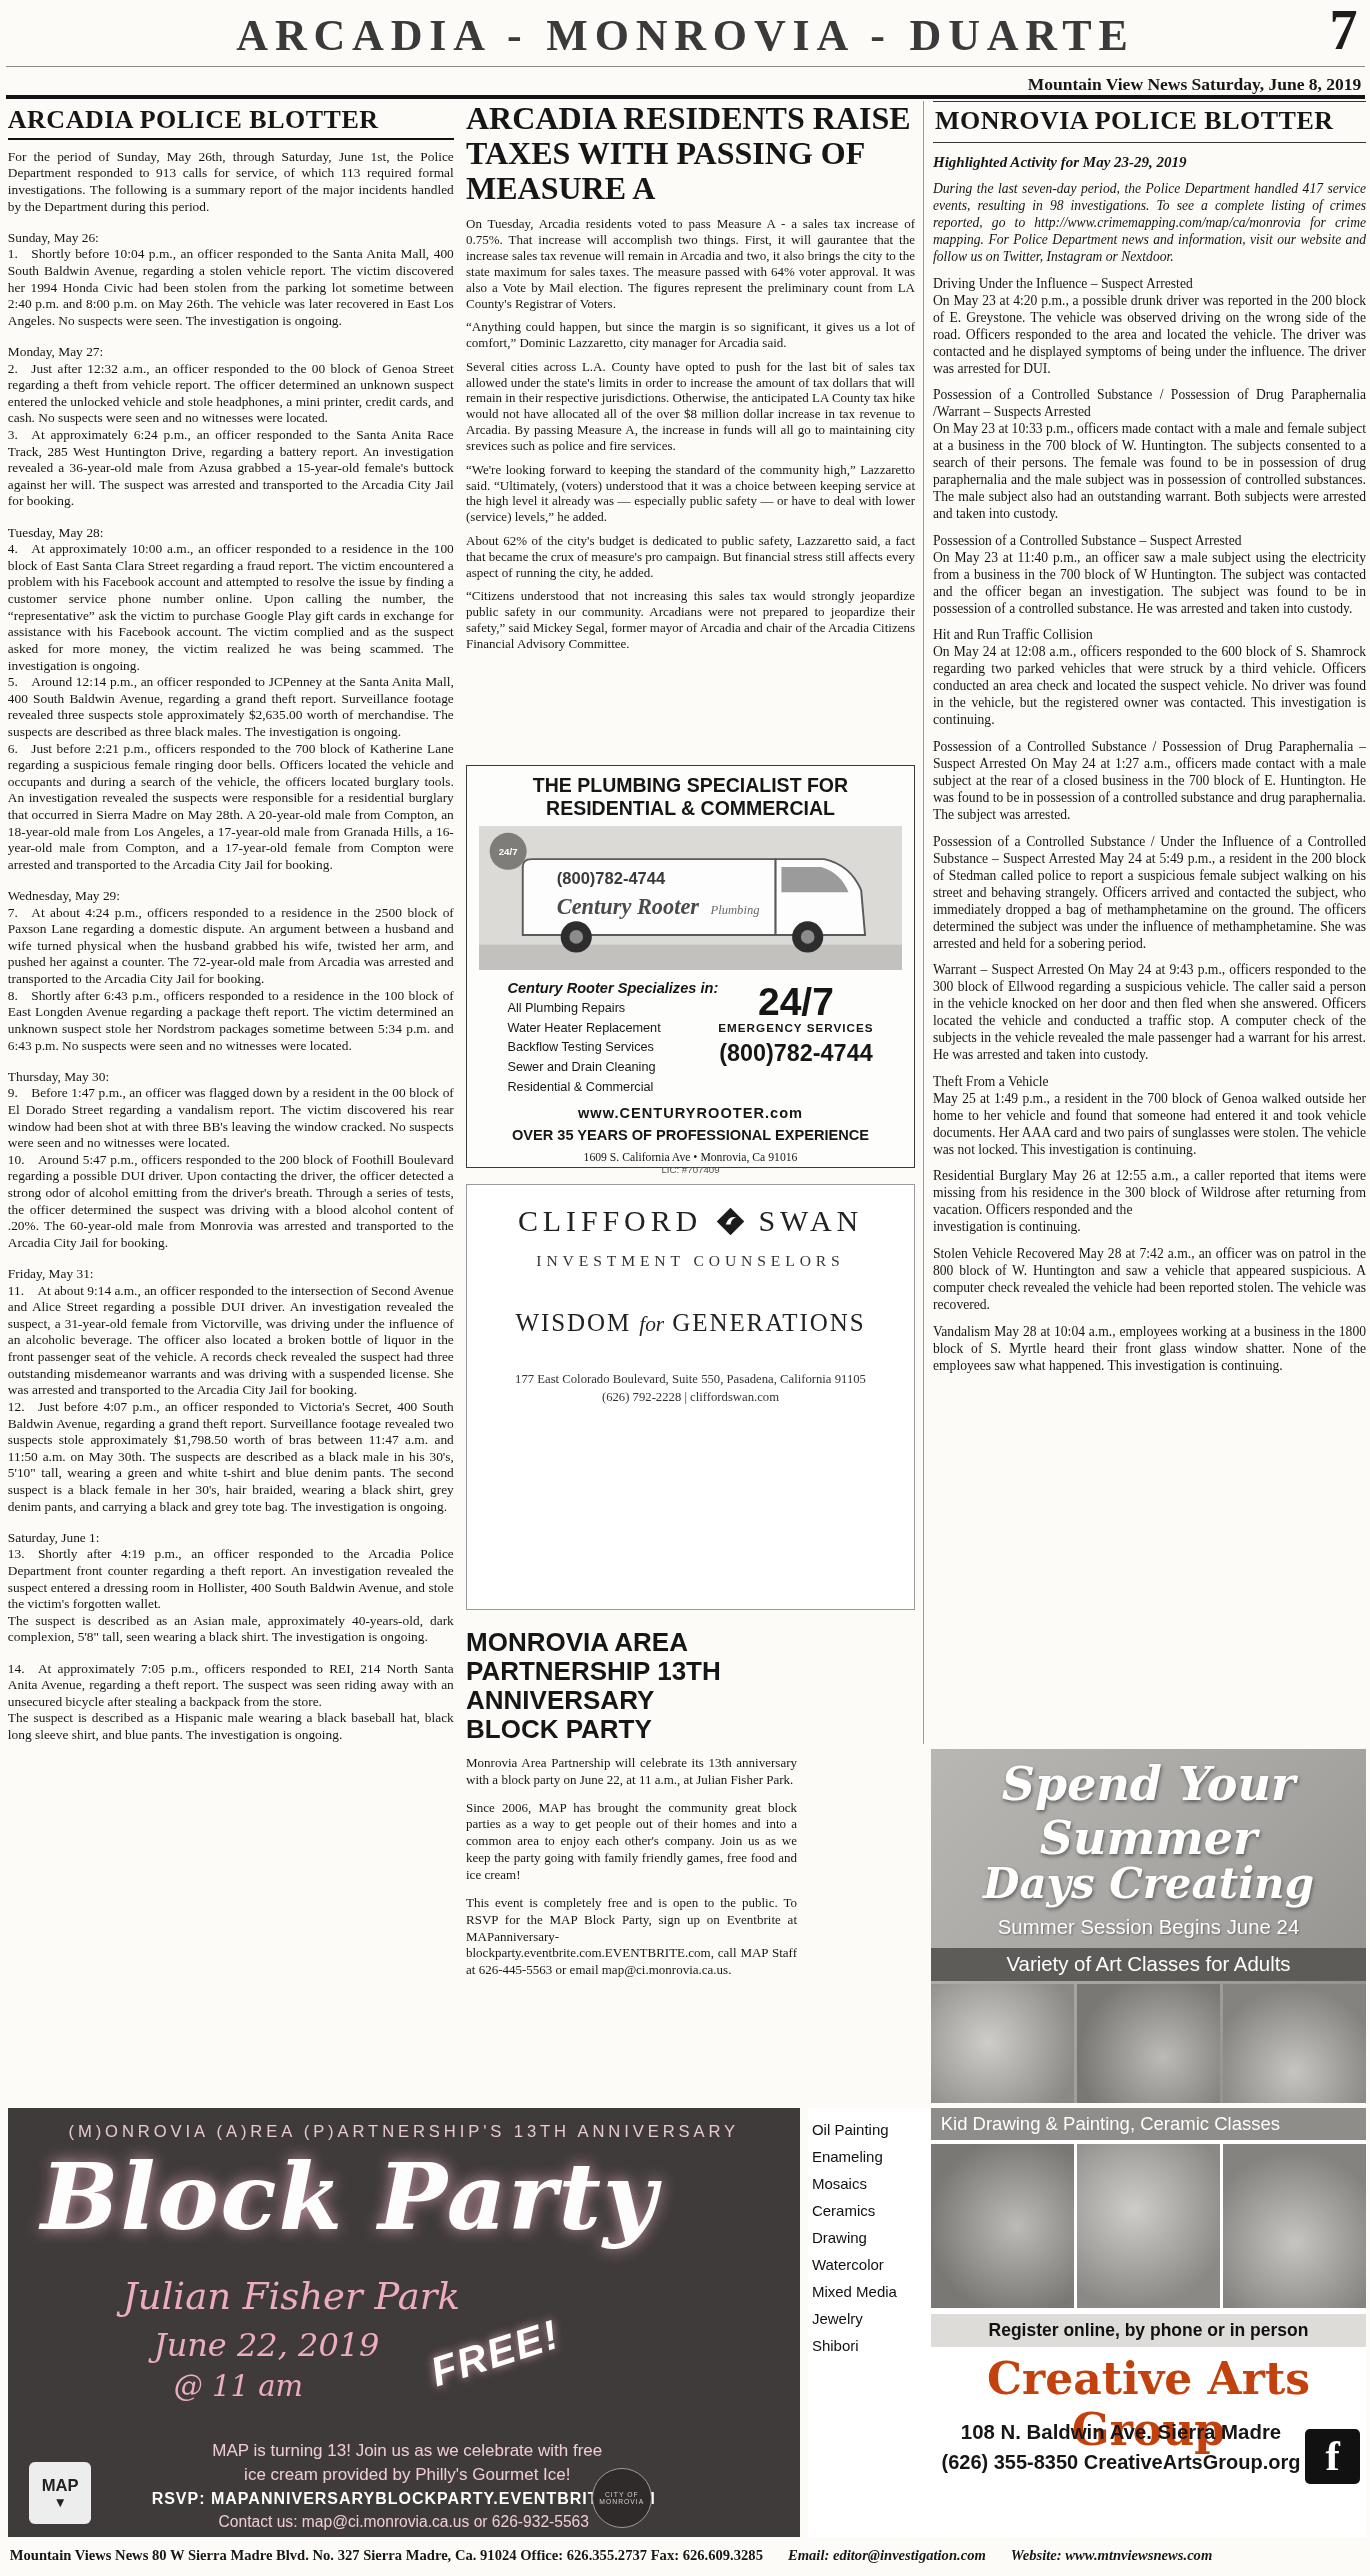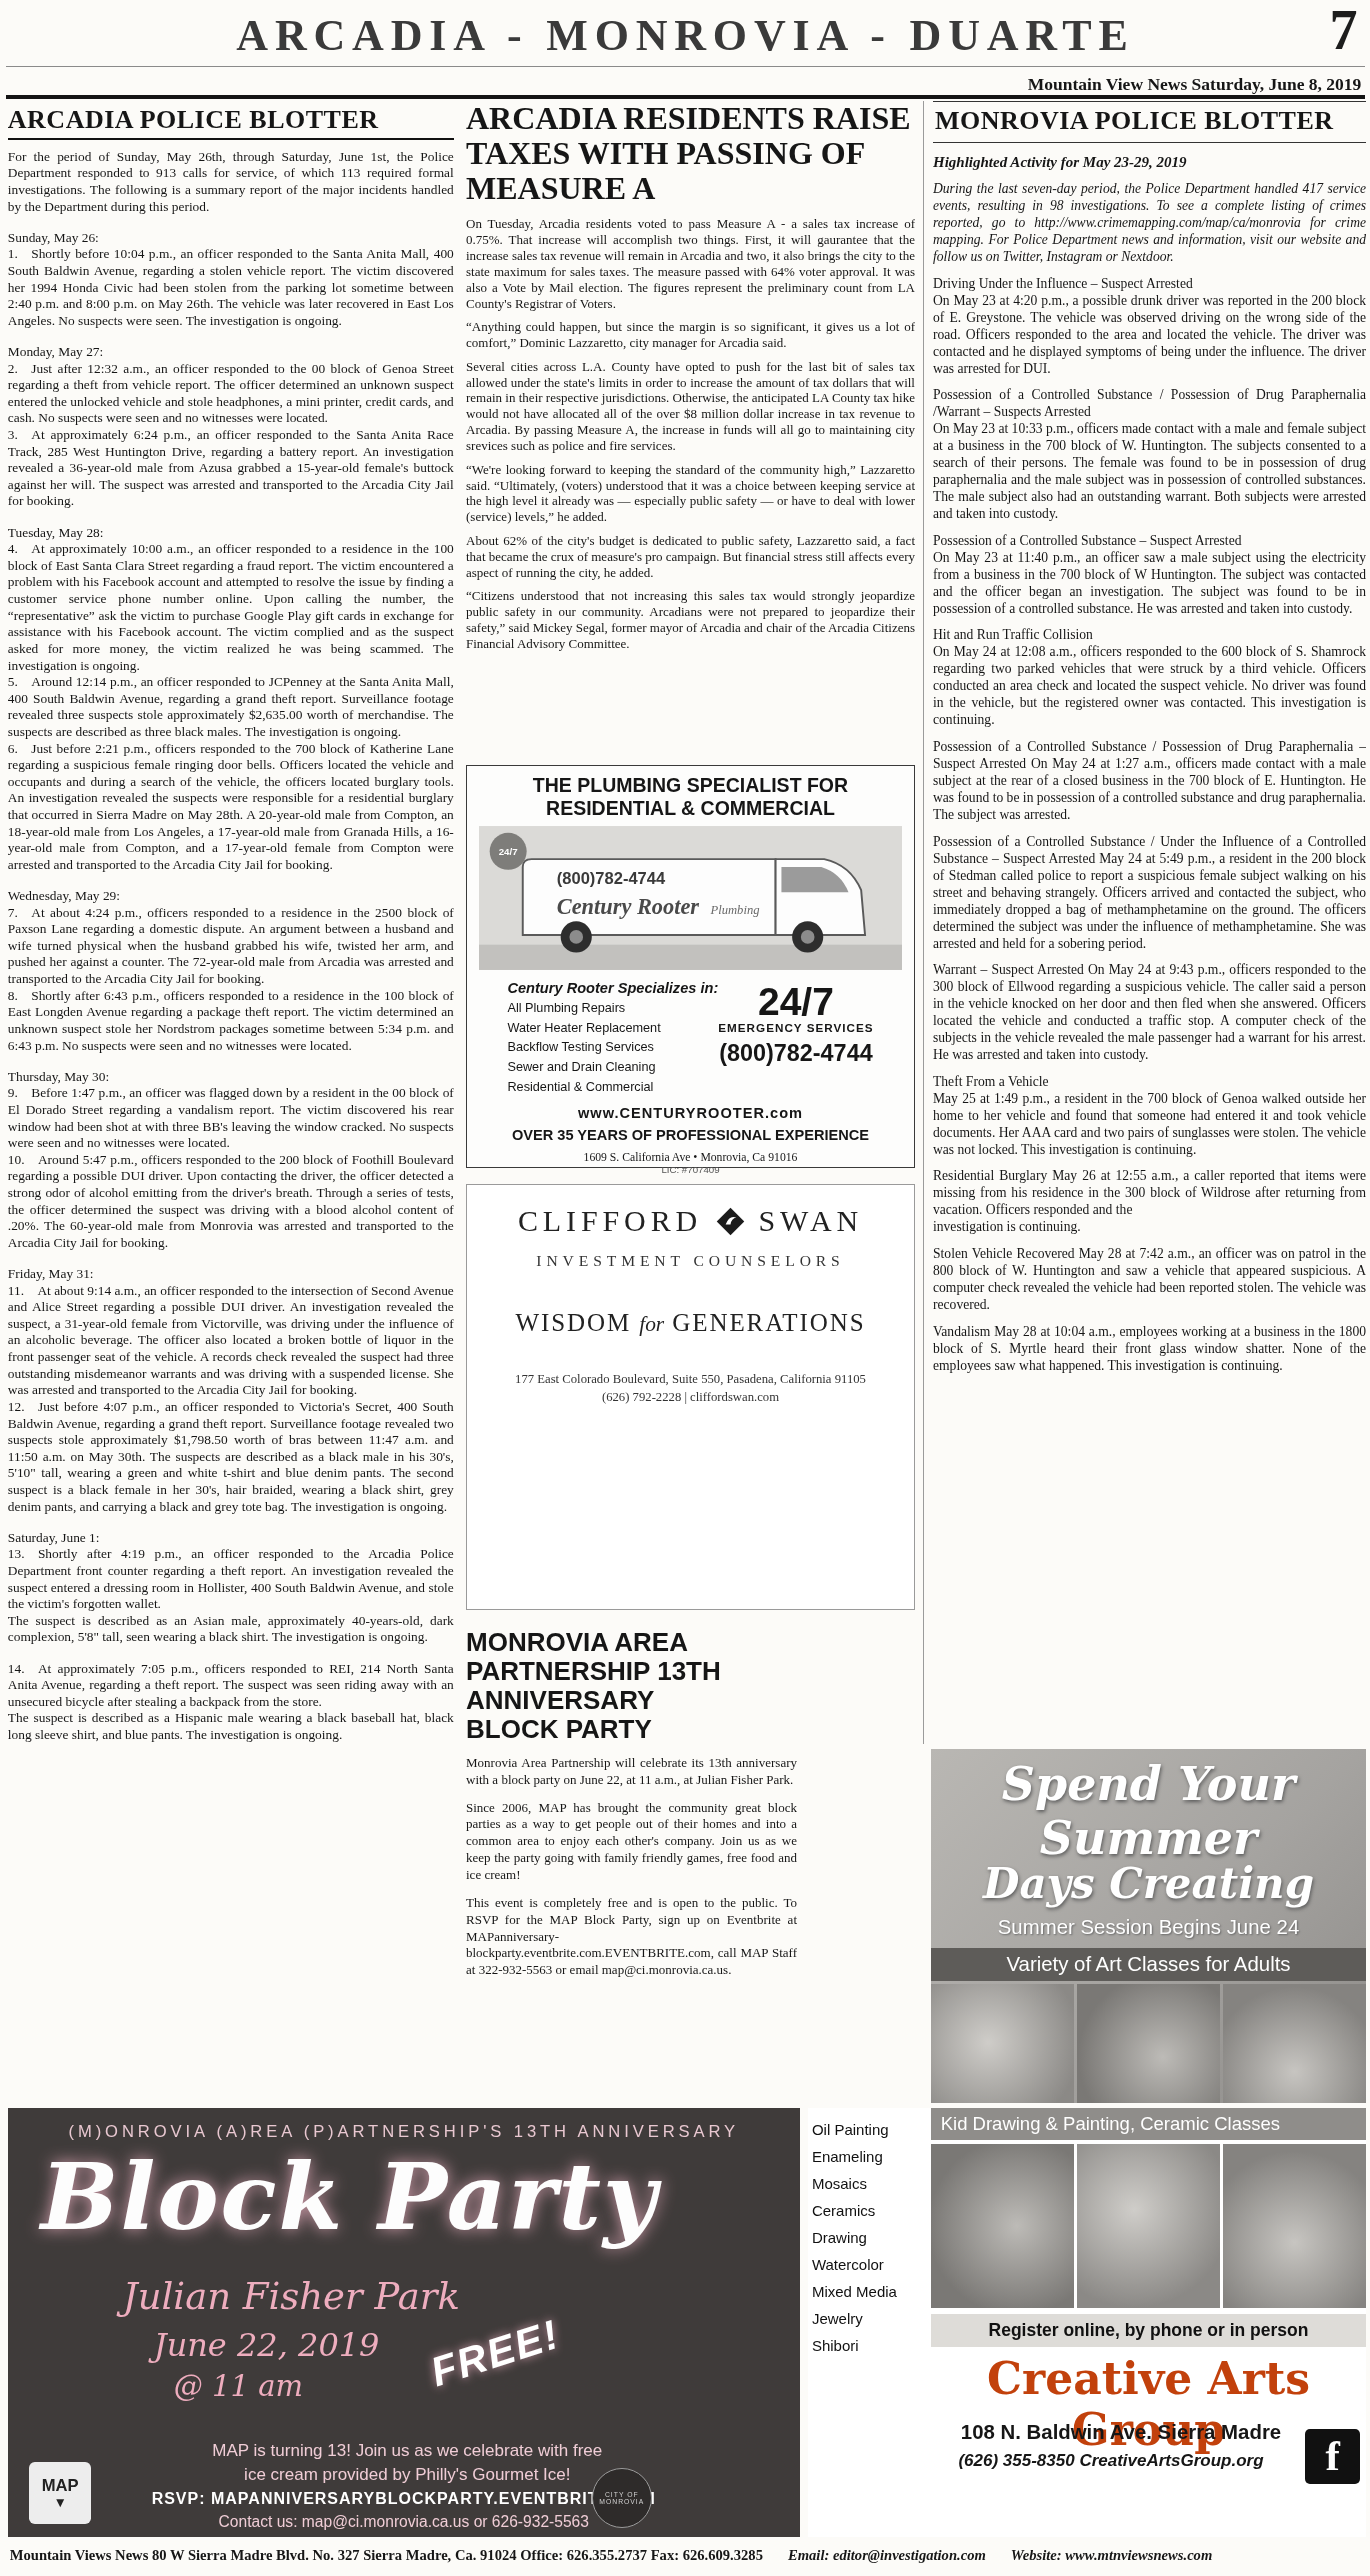--- a/index.html
+++ b/index.html
@@ -84,21 +84,21 @@
 
   
   .creative { left:808px; top:2108px; width:558px; height:429px; background:#ffffff; }
   .class-list { position:absolute; left:3.9px; top:7.8px; width:115px; font-family:"Liberation Sans", sans-serif; font-size:15px; line-height:1.8; color:#111; }
   .kids-banner { position:absolute; left:123px; top:0; width:435px; background:#8f8d8a; color:#fff; font-family:"Liberation Sans", sans-serif; font-size:18.5px; padding:4.9px 9.7px; }
   .kids-photos { position:absolute; left:123px; top:36px; width:435px; height:164px; display:flex; gap:2.9px; }
   .kids-photos div { flex:1; }
   .register { position:absolute; left:123px; top:206px; width:435px; background:#dedcd8; font-family:"Liberation Sans", sans-serif; font-weight:bold; font-size:17.5px; text-align:center; padding:5.8px 0; color:#111; }
   .ca-brand { position:absolute; left:123px; top:245px; width:435px; text-align:center; font-family:"DejaVu Serif", serif; font-weight:bold; font-size:44px; color:#c2410c; }
   .ca-addr { position:absolute; left:123px; top:313px; width:380px; text-align:center; font-family:"Liberation Sans", sans-serif; font-weight:bold; font-size:20.4px; }
-  .ca-phone { position:absolute; left:113px; top:343px; width:380px; text-align:center; font-family:"Liberation Sans", sans-serif; font-weight:bold; font-size:17px;font-style:italic; }
+  .ca-phone { position:absolute; left:123px; top:343px; width:380px; text-align:center; font-family:"Liberation Sans", sans-serif; font-weight:bold; font-size:20px; }
   .fb { position:absolute; right:5.8px; top:321px; width:55px; height:55px; background:#111; color:#fff; font-family:"Liberation Serif", serif; font-weight:bold; font-size:43px; text-align:center; line-height:53px; border-radius:4.9px; }
 
   
   .bparty { left:7.8px; top:2108px; width:792px; height:429px; background:#3f3b3a; overflow:hidden; font-family:"Liberation Sans", sans-serif; }
   .bp-kick { position:absolute; top:13.6px; left:0; width:100%; text-align:center; letter-spacing:3.9px; font-size:16.6px; color:#e9c8d1; }
   .bp-title { position:absolute; left:33px; top:35px; font-family:"DejaVu Serif", serif; font-style:italic; font-weight:bold; font-size:92px; color:#fdfdfd; letter-spacing:1.9px; text-shadow:0 0 15.6px rgba(242,180,197,.8); }
   .bp-loc { position:absolute; left:115px; top:167px; font-family:"DejaVu Serif", serif; font-style:italic; font-size:37px; color:#eeadbe; }
   .bp-date { position:absolute; left:146px; top:218px; font-family:"DejaVu Serif", serif; font-style:italic; font-size:32px; color:#eeadbe; }
   .bp-time { position:absolute; left:166px; top:261px; font-family:"DejaVu Serif", serif; font-style:italic; font-size:29px; color:#eeadbe; }
   .bp-free { position:absolute; left:421px; top:222px; font-style:italic; font-weight:bold; font-size:41px; color:#fff; transform:rotate(-18deg); letter-spacing:1.9px; text-shadow:0 0 9.7px rgba(242,180,197,.8); }
@@ -222,21 +222,21 @@
     <div class="cs-contact">(626) 792-2228 | cliffordswan.com</div>
   </div>
 
   <div class="abs map-art">
     <div class="map-title">MONROVIA AREA
 PARTNERSHIP 13TH
 ANNIVERSARY
 BLOCK PARTY</div>
     <p class="map-p">Monrovia Area Partnership will celebrate its 13th anniversary with a block party on June 22, at 11 a.m., at Julian Fisher Park.</p>
     <p class="map-p">Since 2006, MAP has brought the community great block parties as a way to get people out of their homes and into a common area to enjoy each other's company. Join us as we keep the party going with family friendly games, free food and ice cream!</p>
-    <p class="map-p">This event is completely free and is open to the public. To RSVP for the MAP Block Party, sign up on Eventbrite at MAPanniversary-blockparty.eventbrite.com.EVENTBRITE.com, call MAP Staff at 322-932-5563 or email map@ci.monrovia.ca.us.</p>
+    <p class="map-p">This event is completely free and is open to the public. To RSVP for the MAP Block Party, sign up on Eventbrite at MAPanniversary-blockparty.eventbrite.com.EVENTBRITE.com, call MAP Staff at 626-445-5563 or email map@ci.monrovia.ca.us.</p>
   </div>
 
   <div class="abs col-right">
     <div class="mon-title-wrap">
       <div class="blotter-title">MONROVIA  POLICE BLOTTER</div>
     </div>
     <div class="mon-sub">Highlighted Activity for May 23-29, 2019</div>
     <p class="mon-p ital">During the last seven-day period, the Police Department handled 417 service events, resulting in 98 investigations. To see a complete listing of crimes reported, go to http://www.crimemapping.com/map/ca/monrovia for crime mapping. For Police Department news and information, visit our website and follow us on Twitter, Instagram or Nextdoor.</p>
     <p class="mon-p">Driving Under the Influence – Suspect Arrested
 On May 23 at 4:20 p.m., a possible drunk driver was reported in the 200 block of E. Greystone. The vehicle was observed driving on the wrong side of the road. Officers responded to the area and located the vehicle. The driver was contacted and he displayed symptoms of being under the influence. The driver was arrested for DUI.</p>

